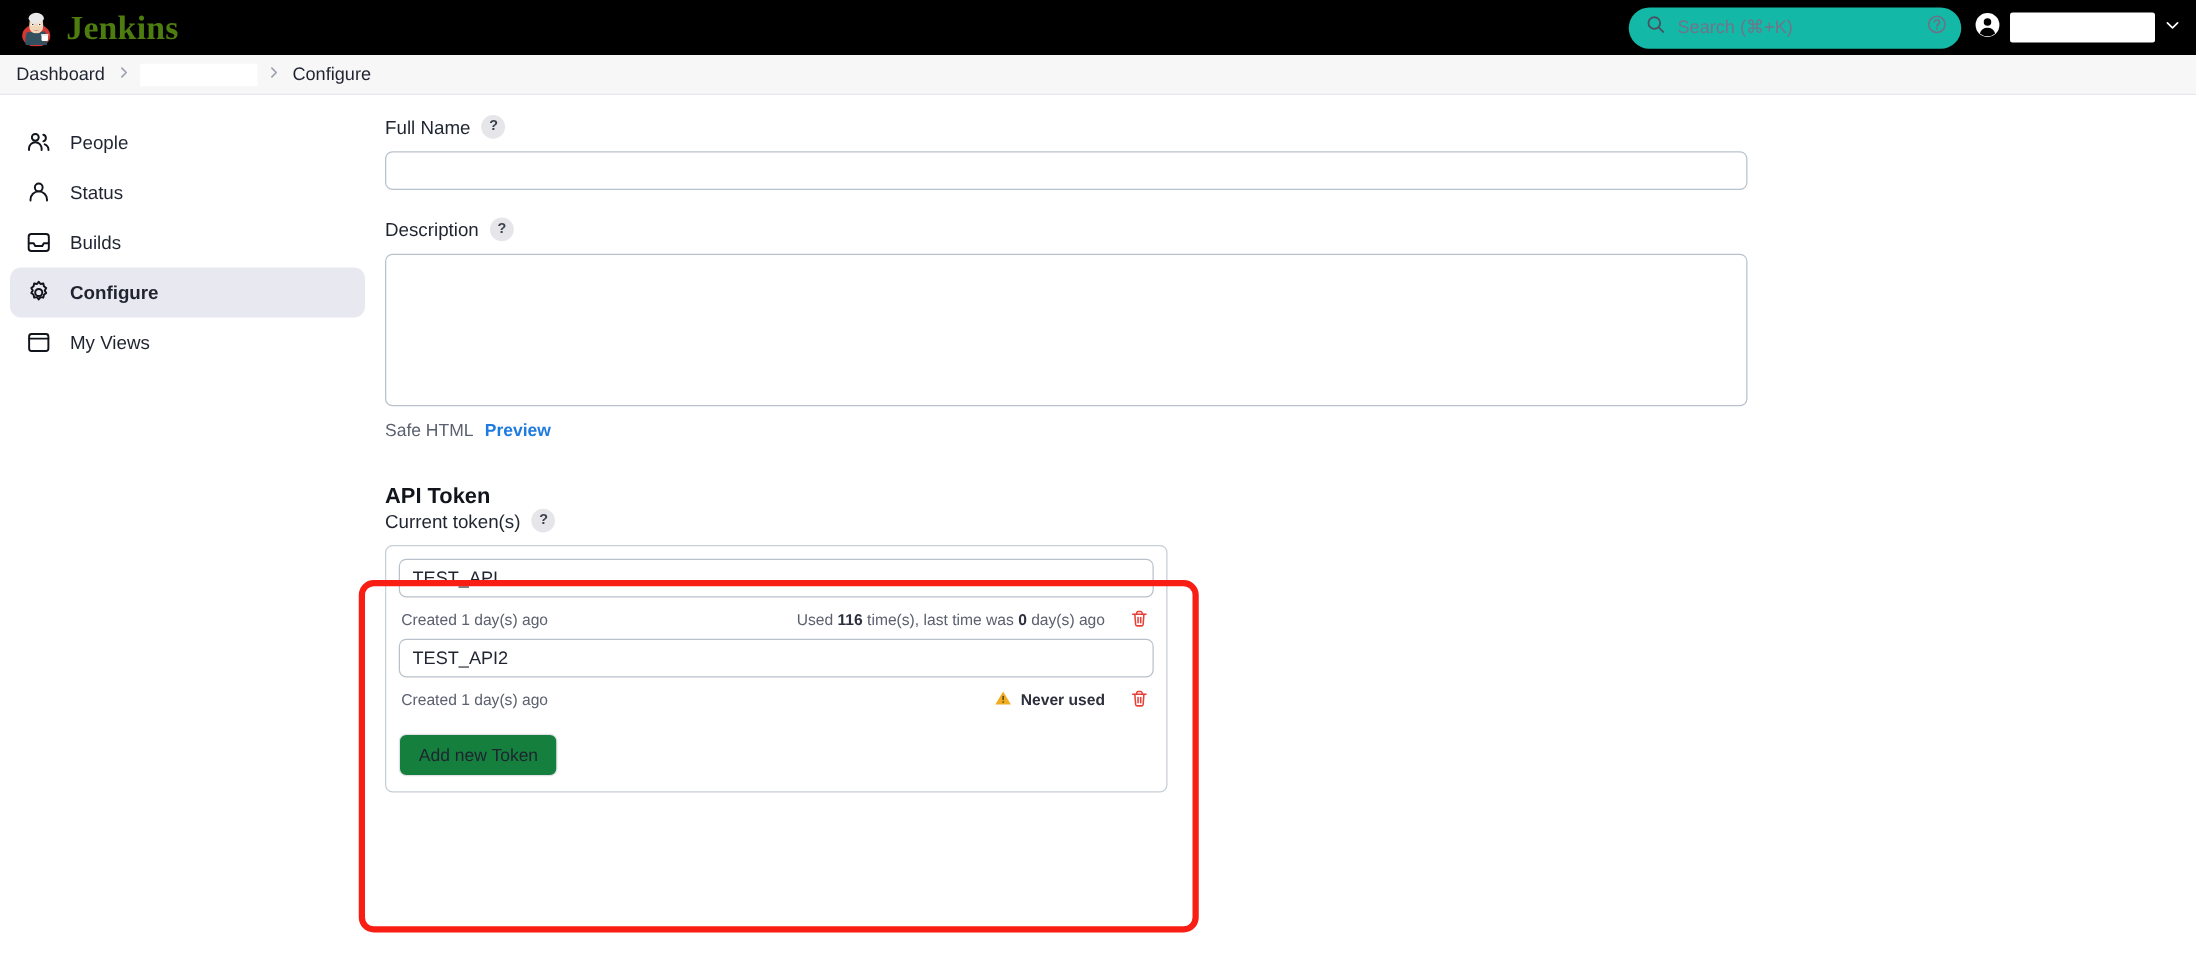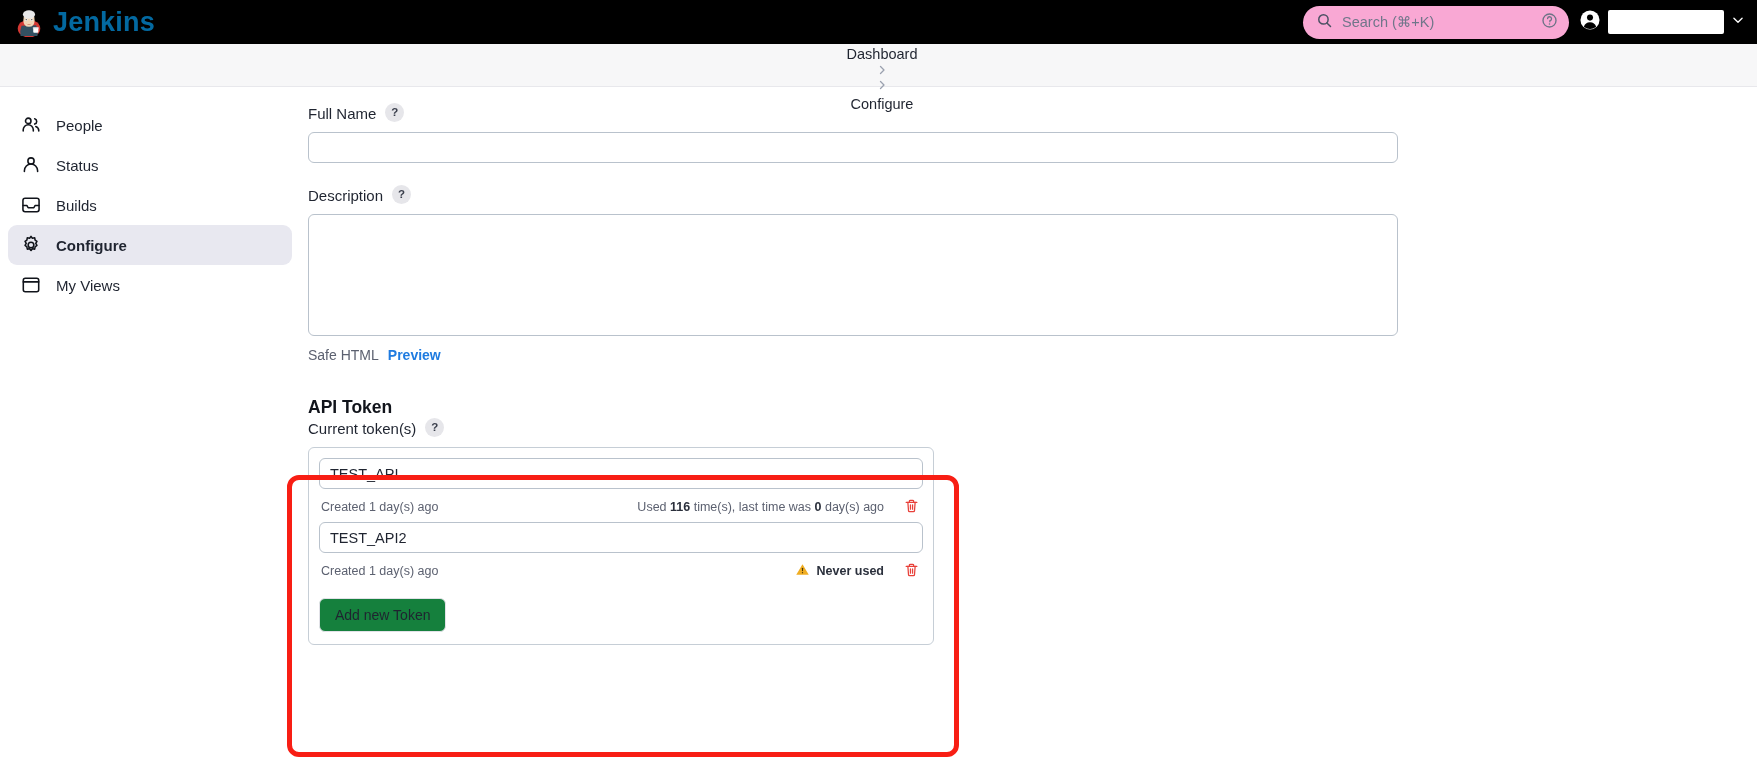--- a/index.html
+++ b/index.html
@@ -17,39 +17,39 @@
     height: 44px;
     background: #000;
     display: flex;
     align-items: center;
     padding: 0 14px;
     position: relative;
   }
   .brand { display: flex; align-items: center; gap: 9px; }
   .brand-logo { width: 30px; height: 30px; display: block; }
   .brand-name {
-    color: #0369a1;
-    font-family: Liberation Sans, sans-serif;
+    color: #4d7c0f;
+    font-family: Liberation Serif, serif;
     font-size: 27px;
     font-weight: 700;
     letter-spacing: .2px;
     line-height: 1;
   }
   .appbar-right {
     position: absolute;
     right: 8px; top: 0;
     height: 44px;
     display: flex;
     align-items: center;
     gap: 10px;
   }
   .searchbox {
     width: 266px;
     height: 33px;
-    background: #f9a8d4;
+    background: #14b8a6;
     border-radius: 17px;
     display: flex;
     align-items: center;
     padding: 0 11px 0 13px;
     gap: 9px;
   }
   .searchbox input {
     flex: 1;
     border: 0;
     outline: none;
@@ -64,30 +64,29 @@
   .user-area { display: flex; align-items: center; gap: 7px; padding-right: 4px; }
   .user-name-box {
     width: 116px; height: 24px;
     background: #fff;
     border-radius: 2px;
   }
   .caret-down { display: block; }
 
   
   .breadcrumbbar {
-    height: 43px;
+    height: 32px;
     background: #f7f7f8;
     border-bottom: 1px solid #e8e8ec;
     display: flex;
     align-items: center;
     padding-left: 7px;
     gap: 0;
     font-size: 14.5px;
     color: #1f2430;
-    flex-direction: column;
   }
   .crumb { padding: 2px 6px; color: #1f2430; }
   .crumb-redacted {
     width: 94px; height: 18px;
     background: #fff;
     display: inline-block;
     margin: 0 4px;
   }
   .crumb-sep { color: #9aa0ae; font-size: 13px; padding: 0 3px; }
 

